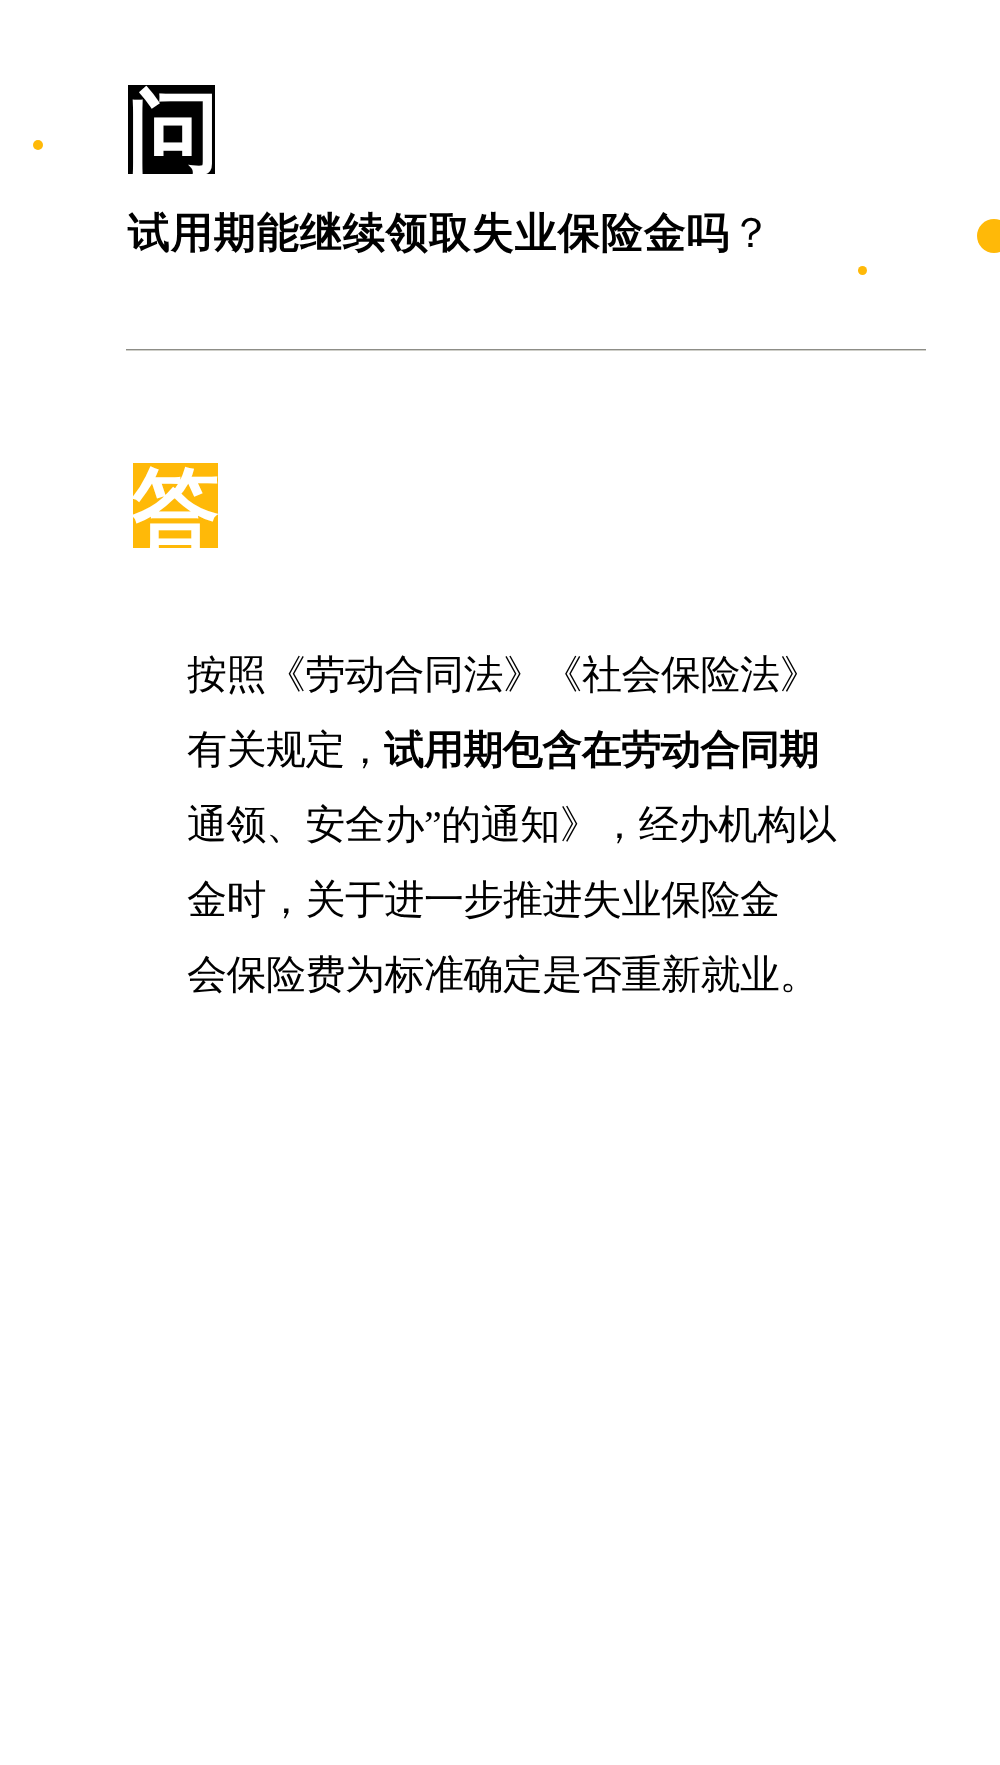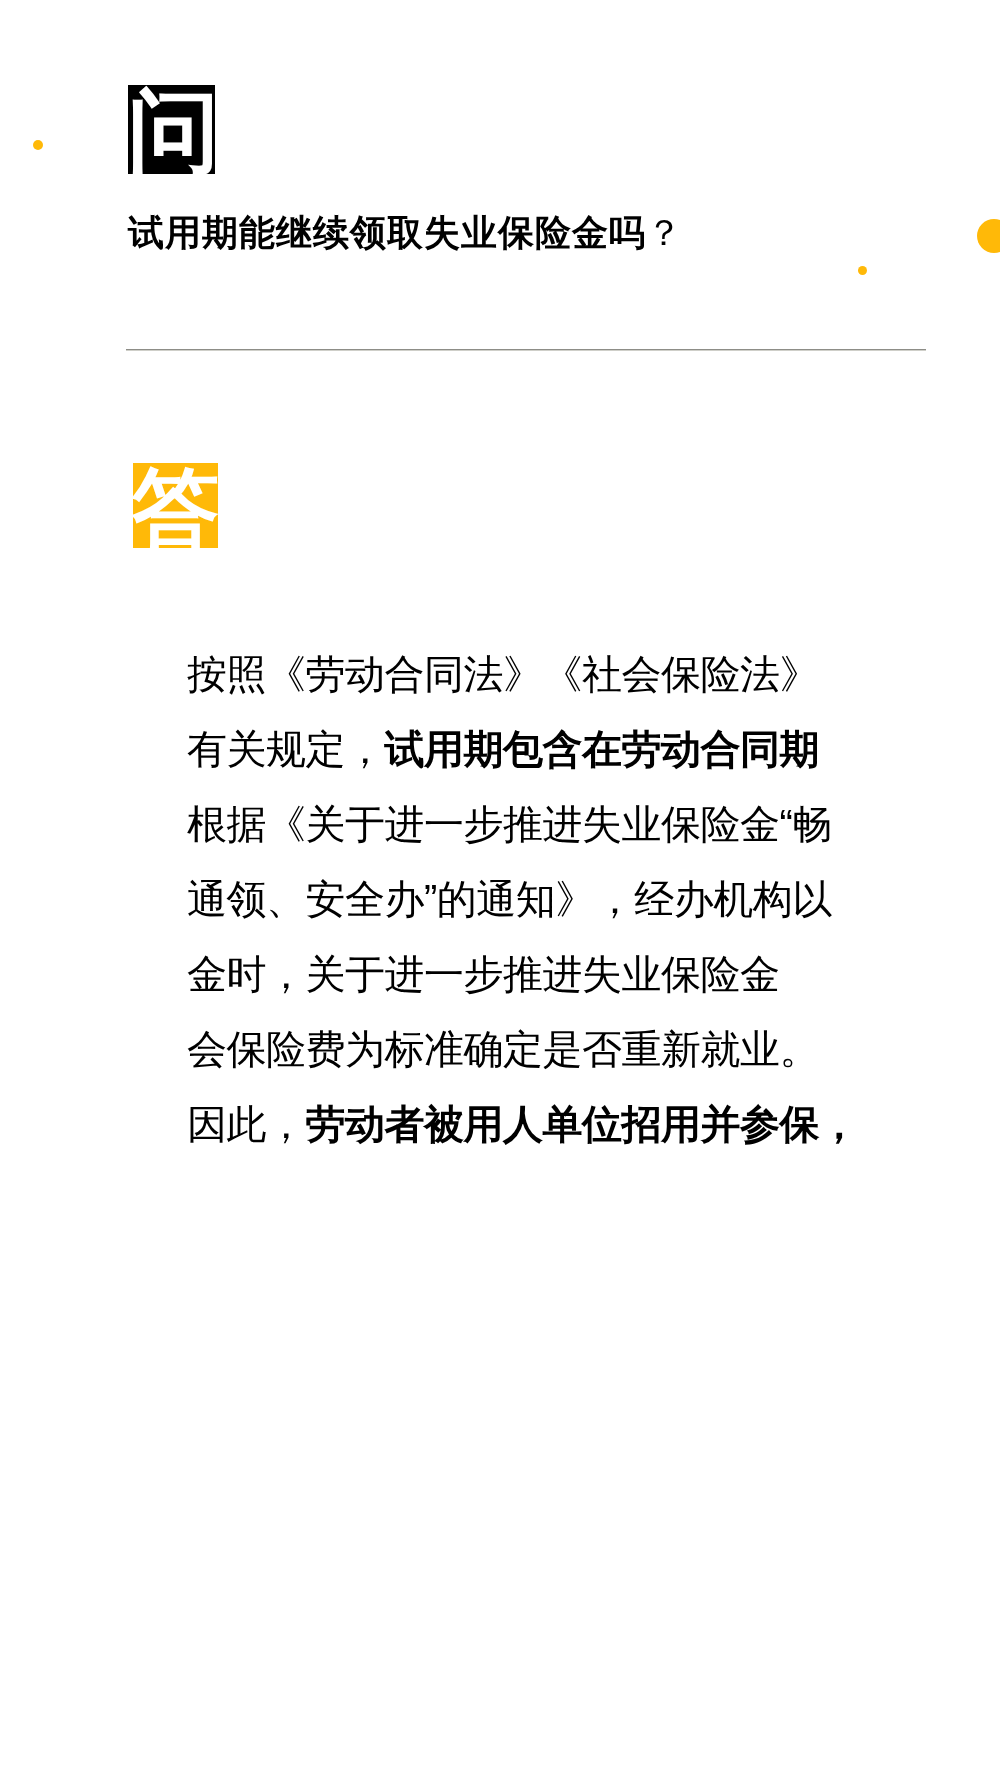--- a/index.html
+++ b/index.html
@@ -55,21 +55,21 @@
     font-size: 92px;
     line-height: 89px;
     transform: translate(2px, 3px);
     white-space: nowrap;
   }
 
   
   .q-title {
     position: absolute;
     left: 128px; top: 210px;
-    font-size: 36px;
+    font-size: 42px;
     line-height: 46px;
     font-weight: 900;
     letter-spacing: 1px;
     white-space: nowrap;
     color: #000000;
   }
   .q-title .q-mark {
     font-weight: 400;
     letter-spacing: 0;
   }
@@ -109,21 +109,21 @@
     position: absolute;
     left: 187px; top: 637px;
     width: 680px;
     font-size: 40px;
     line-height: 74px;
     letter-spacing: -0.5px;
     color: #000000;
   }
   .answer-line { white-space: nowrap; }
   .seg-regular {
-    font-family: Liberation Sans, sans-serif;
+    font-family: Liberation Serif, serif;
     font-weight: 400;
     margin-top: 23px;
   }
   .seg-bold {
     font-family: Liberation Serif, serif;
     font-weight: 700;
   }
 </style>
 </head>
 <body>
@@ -143,20 +143,18 @@
 
   <div class="divider"></div>
 
   <div class="a-badge">
     <span class="badge-char">答</span>
   </div>
 
   <div class="answer-text">
     <div class="answer-line"><span class="seg-regular">按照《劳动合同法》《社会保险法》</span><span class="seg-bold"></span></div>
     <div class="answer-line"><span class="seg-regular">有关规定，</span><span class="seg-bold">试用期包含在劳动合同期</span></div>
-    <div class="answer-line"><span class="seg-regular">根据《关于进一步推进失业保险金“畅</span><span class="seg-bold"></span></div>
     <div class="answer-line"><span class="seg-regular">通领、安全办”的通知》，经办机构以</span><span class="seg-bold"></span></div>
     <div class="answer-line"><span class="seg-regular">金时，关于进一步推进失业保险金</span><span class="seg-bold"></span></div>
     <div class="answer-line"><span class="seg-regular">会保险费为标准确定是否重新就业。</span><span class="seg-bold"></span></div>
-    <div class="answer-line"><span class="seg-regular">因此，</span><span class="seg-bold">劳动者被用人单位招用并参保，</span></div>
   </div>
 
 </div>
 
 </body></html>

